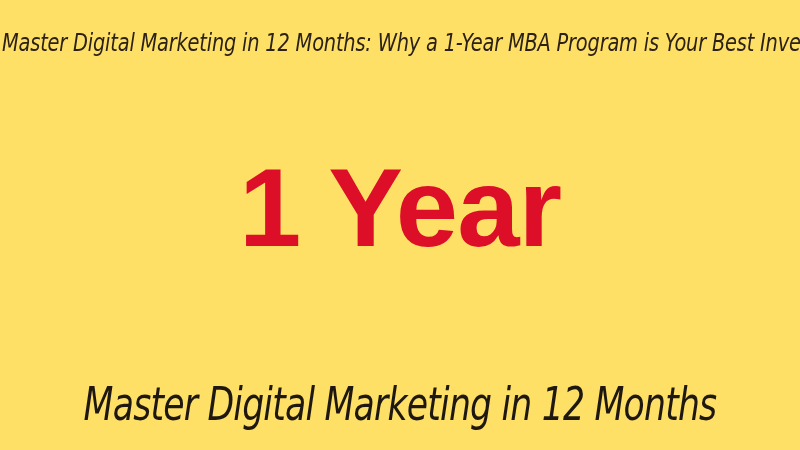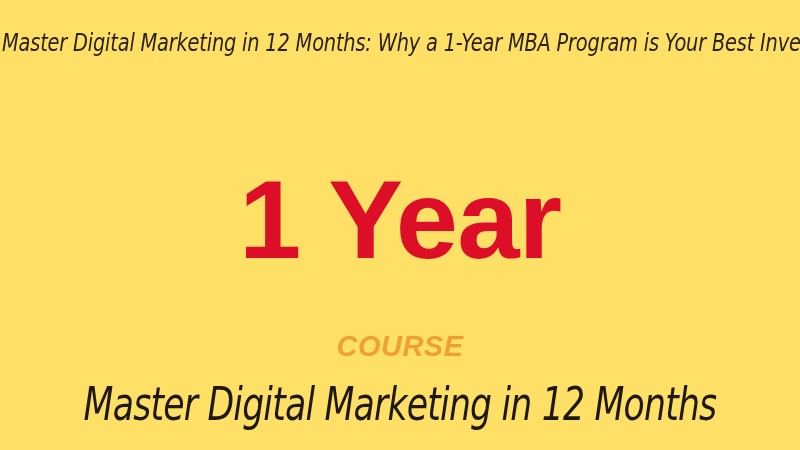--- a/index.html
+++ b/index.html
@@ -48,21 +48,20 @@
     top: 152px;
     width: 800px;
     text-align: center;
     white-space: nowrap;
     font-family: "Liberation Sans", sans-serif;
     font-size: 112px;
     font-weight: 700;
     letter-spacing: -1px;
     color: #DC0E28;
     line-height: 1.0;
-    margin-top: 12px;
   }
 
   
   .kicker {
     position: absolute;
     left: 0;
     top: 332px;
     width: 800px;
     text-align: center;
     white-space: nowrap;
@@ -96,17 +95,16 @@
 </style>
 </head>
 <body>
 
 <div class="slide">
 
   <div class="header-title">Master Digital Marketing in 12 Months: Why a 1-Year MBA Program is Your Best Investment</div>
 
   <div class="headline-main">1 Year</div>
 
-  <div class="kicker">COURSE</div>
 
   <div class="course-name">Master Digital Marketing in 12 Months</div>
 
 </div>
 
 </body></html>

